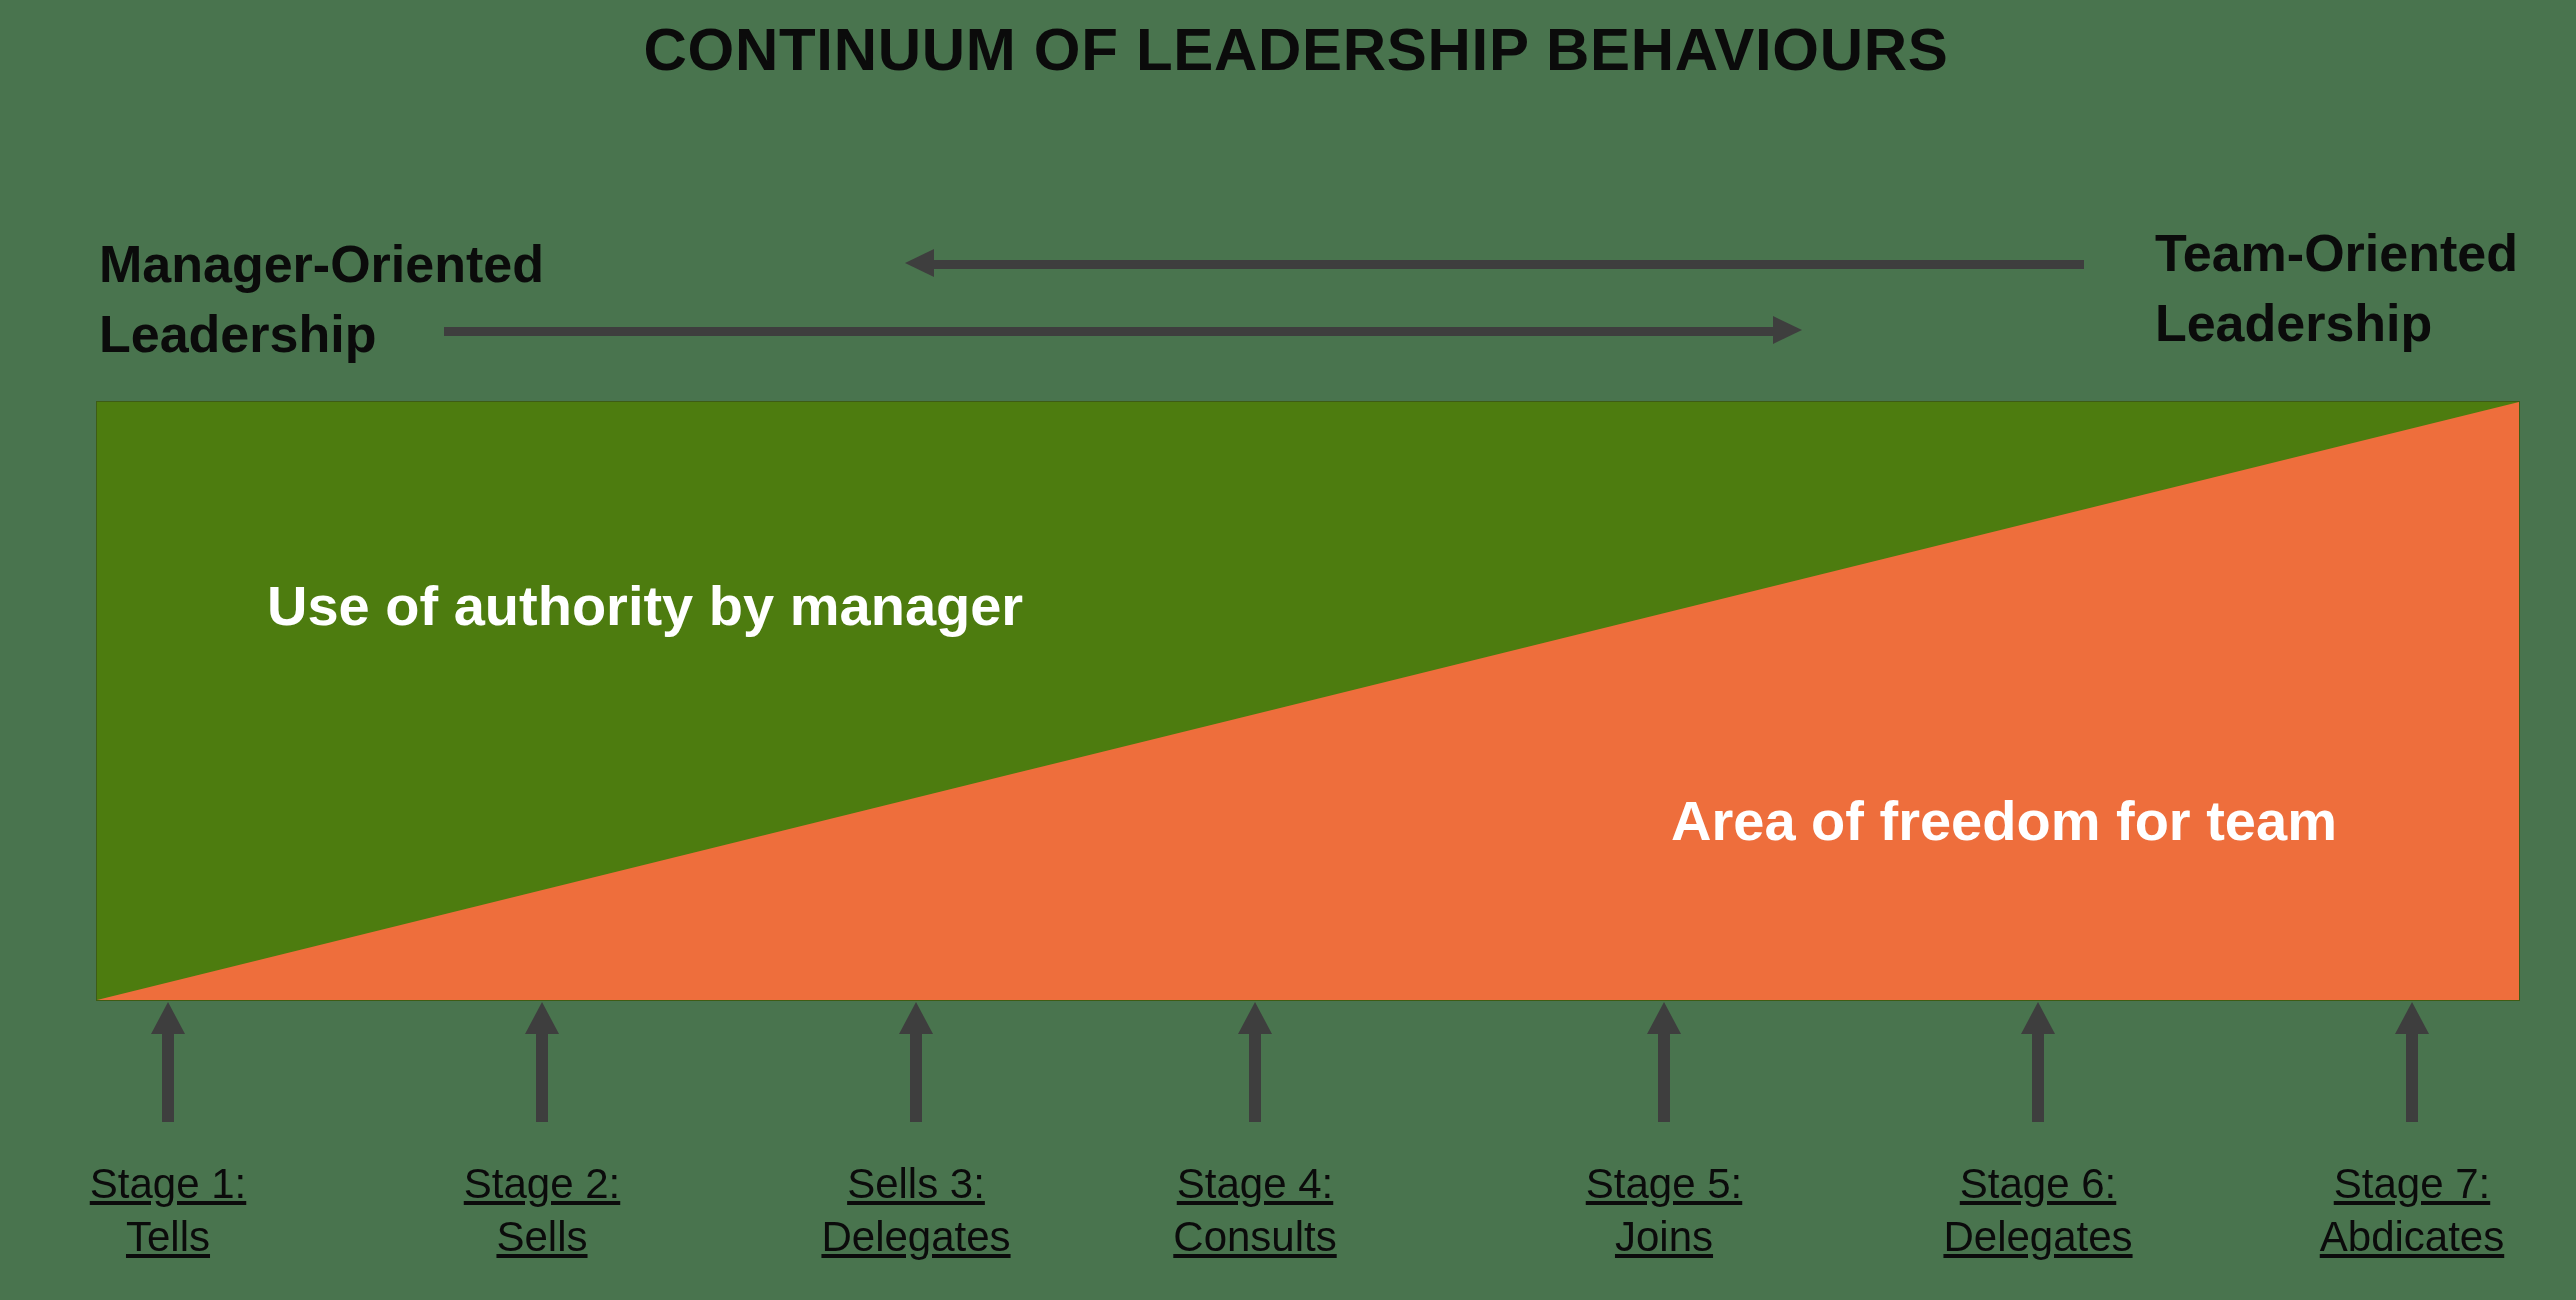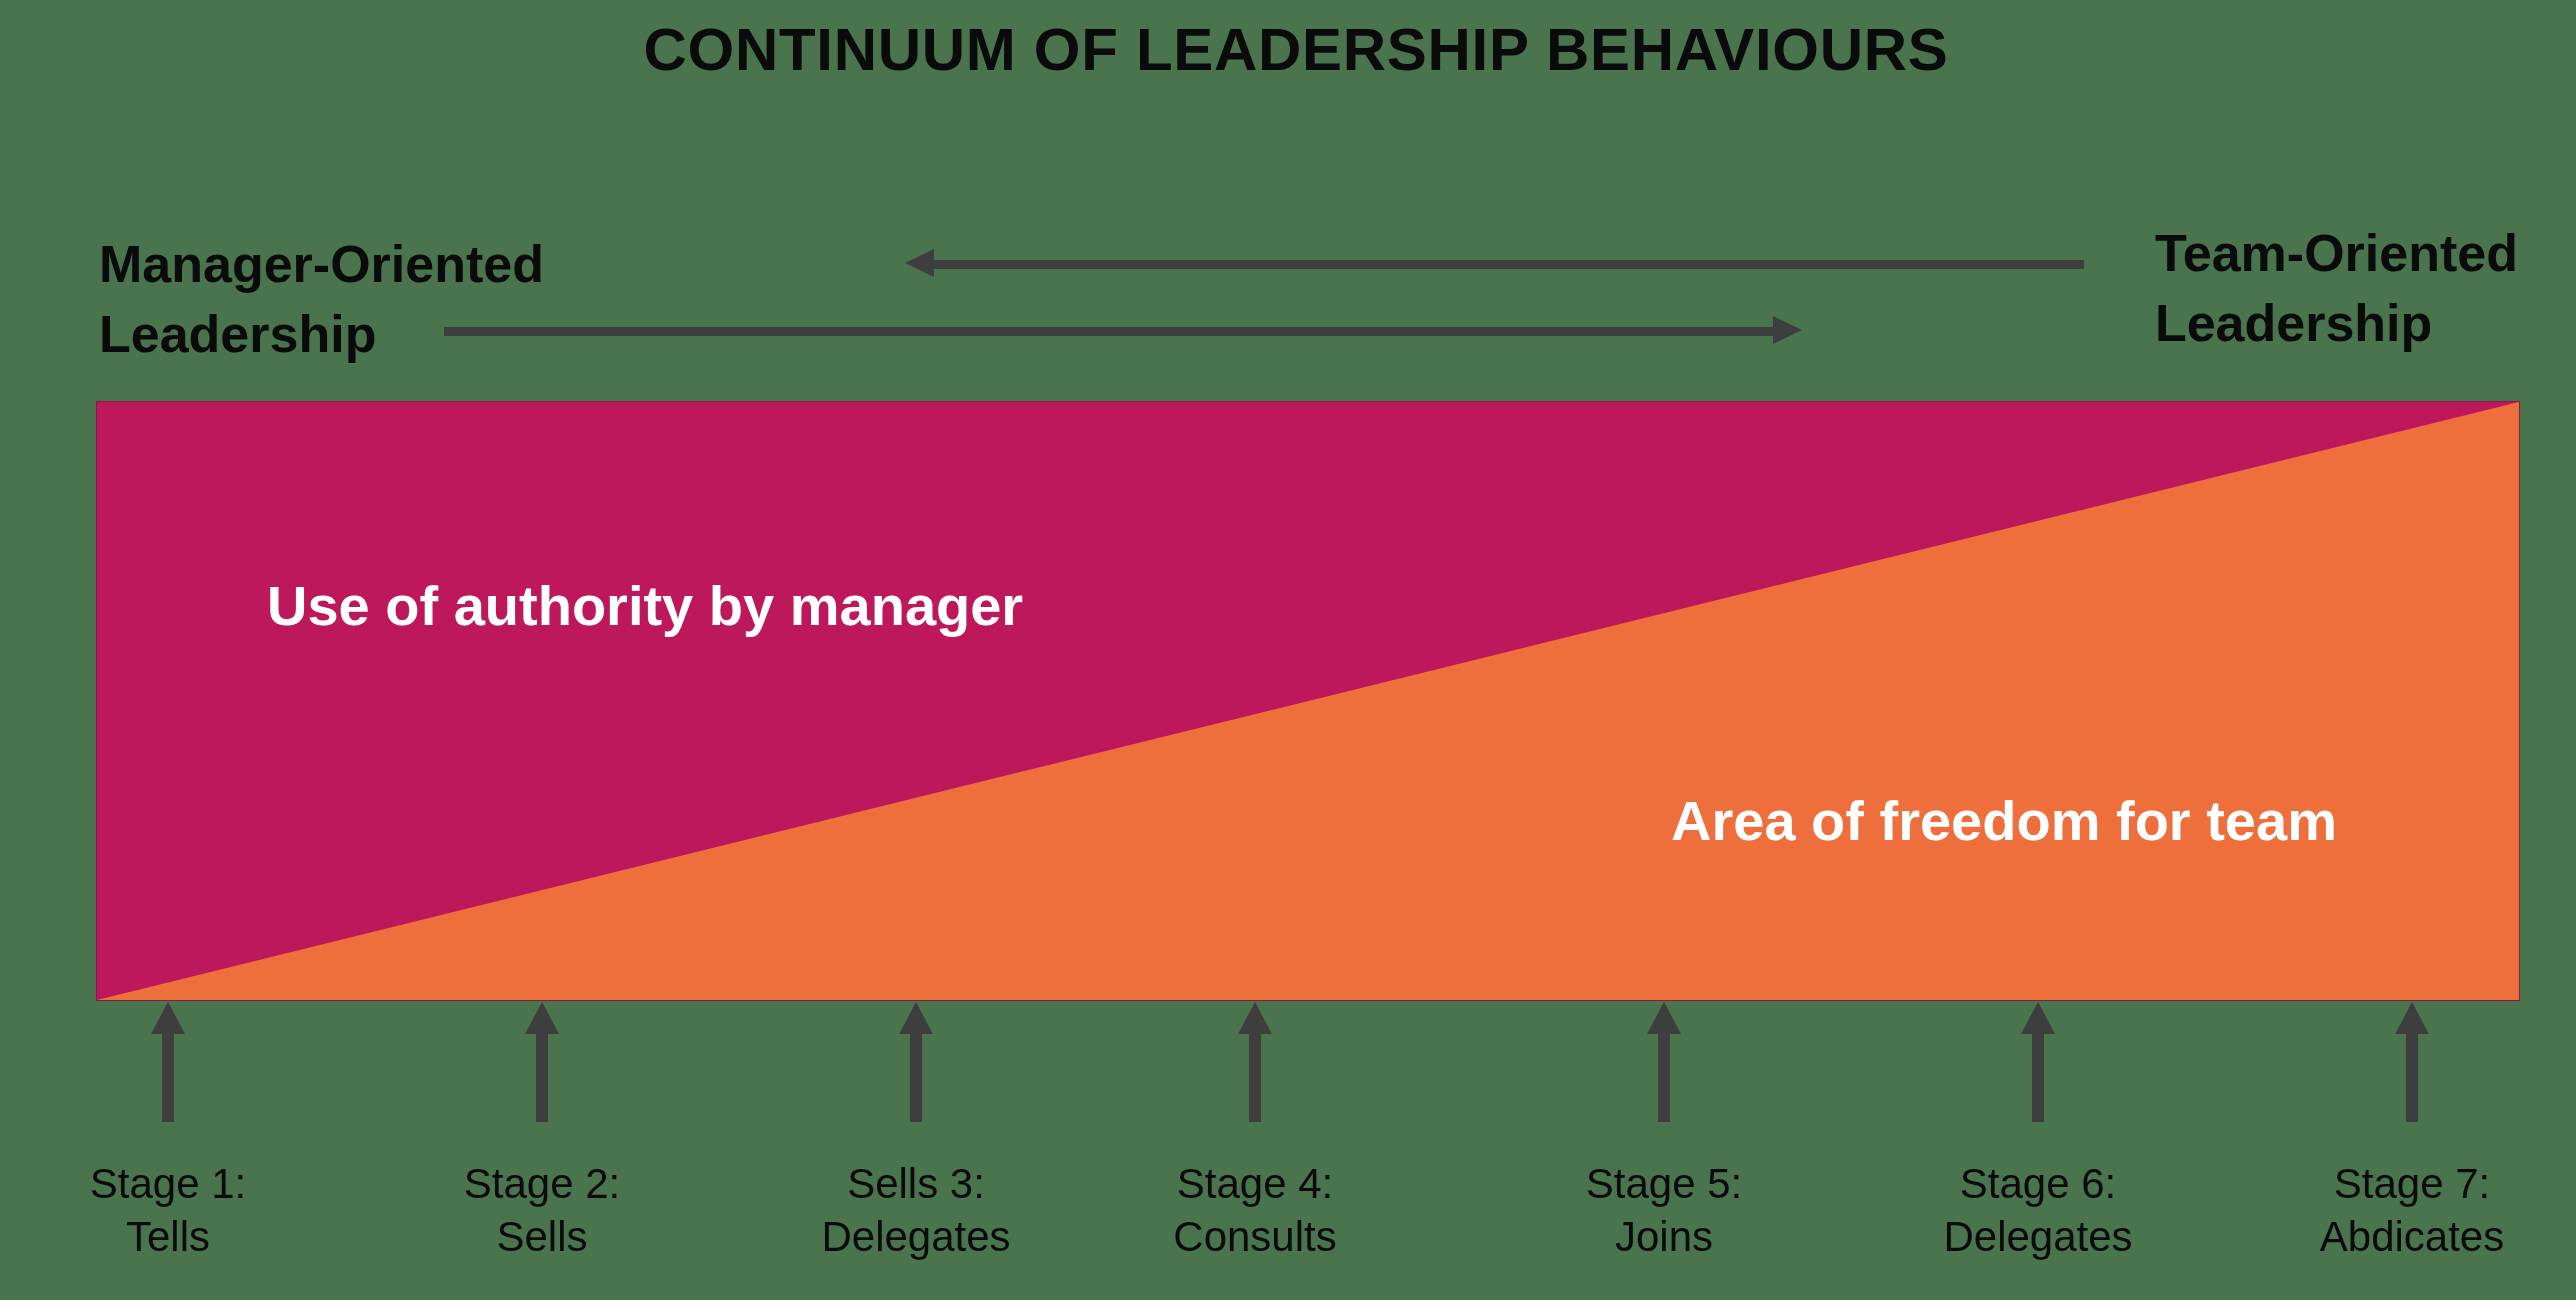--- a/index.html
+++ b/index.html
@@ -34,21 +34,21 @@
   .h-arrow-left{left:905px;top:249px;width:1179px;}
   .h-arrow-left .shaft{left:26.6px;right:0;}
   .h-arrow-left .head{left:0;border-top:14.7px solid transparent;border-bottom:14.7px solid transparent;border-right:29px solid #3E3E3E;}
   .h-arrow-right{left:444px;top:316px;width:1358px;}
   .h-arrow-right .shaft{left:0;right:26.6px;}
   .h-arrow-right .head{right:0;border-top:14.7px solid transparent;border-bottom:14.7px solid transparent;border-left:29px solid #3E3E3E;}
 
   
   .continuum{
     position:absolute;left:96px;top:401px;width:2424px;height:600px;
-    background:#be185d;
+    background:#4d7c0f;
     border:1.4px solid rgba(35,35,35,0.35);
     box-sizing:border-box;
   }
   .continuum svg{position:absolute;left:0;top:0;width:100%;height:100%;display:block;}
   .area-label{
     position:absolute;
     font-size:56px;font-weight:bold;color:#FFFFFF;
     white-space:nowrap;
   }
   .authority-label{left:170px;top:171px;}
@@ -69,20 +69,21 @@
   .up-arrow .shaft{
     position:absolute;top:31px;bottom:0;left:50%;transform:translateX(-50%);
     width:12px;background:#3E3E3E;
   }
   .stage-label{
     margin-top:35px;
     text-align:center;
     font-size:42px;line-height:53px;
     color:#0B0B0B;
     white-space:nowrap;
+    text-decoration:underline;
   }
 </style>
 </head>
 <body>
 
 <div id="canvas">
 
   <div class="title">CONTINUUM OF LEADERSHIP BEHAVIOURS</div>
 
   <div class="orient-label orient-left">

